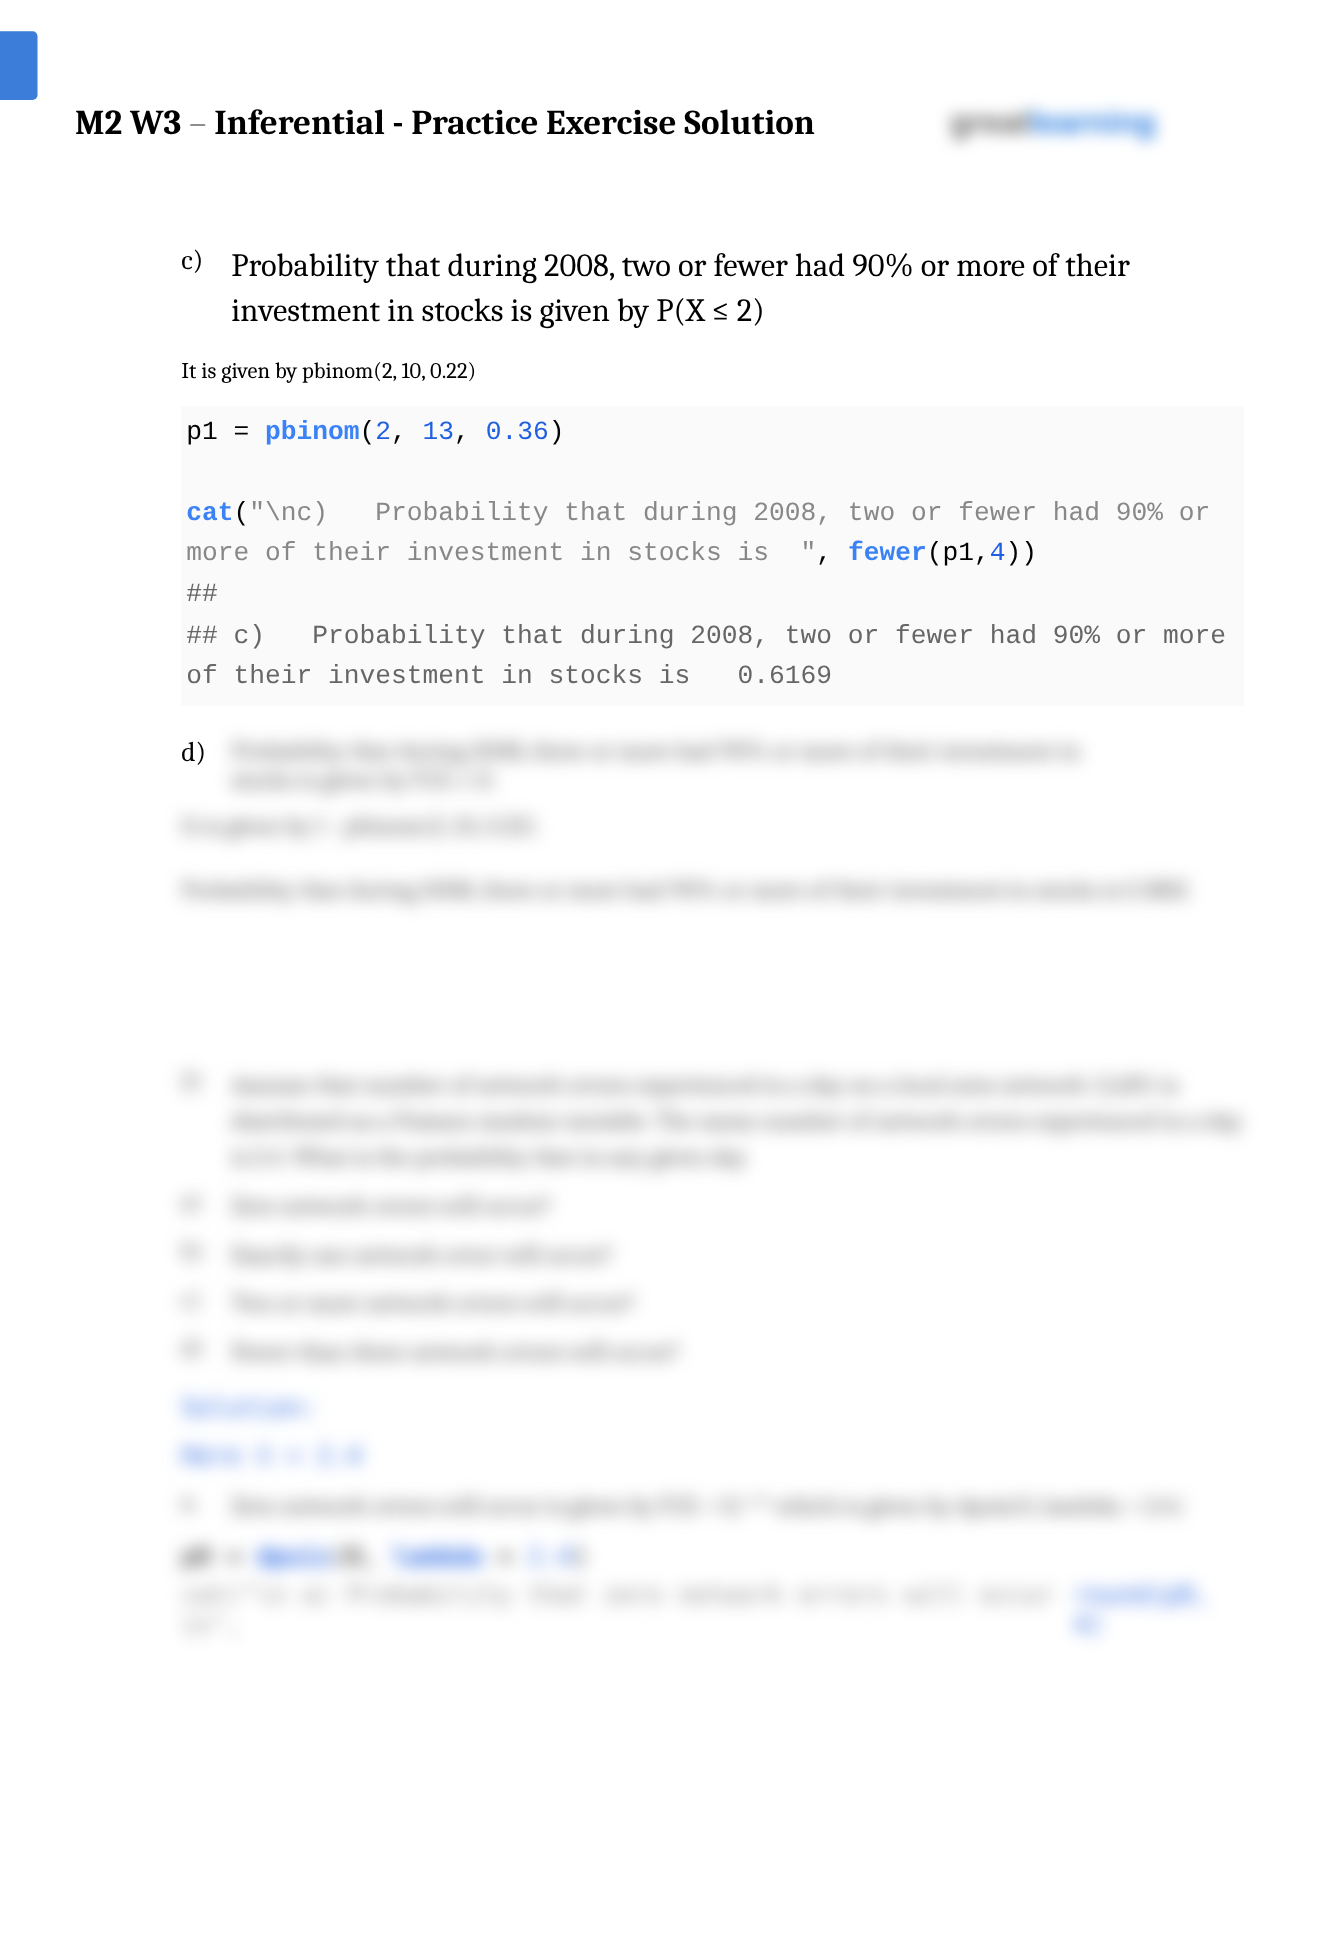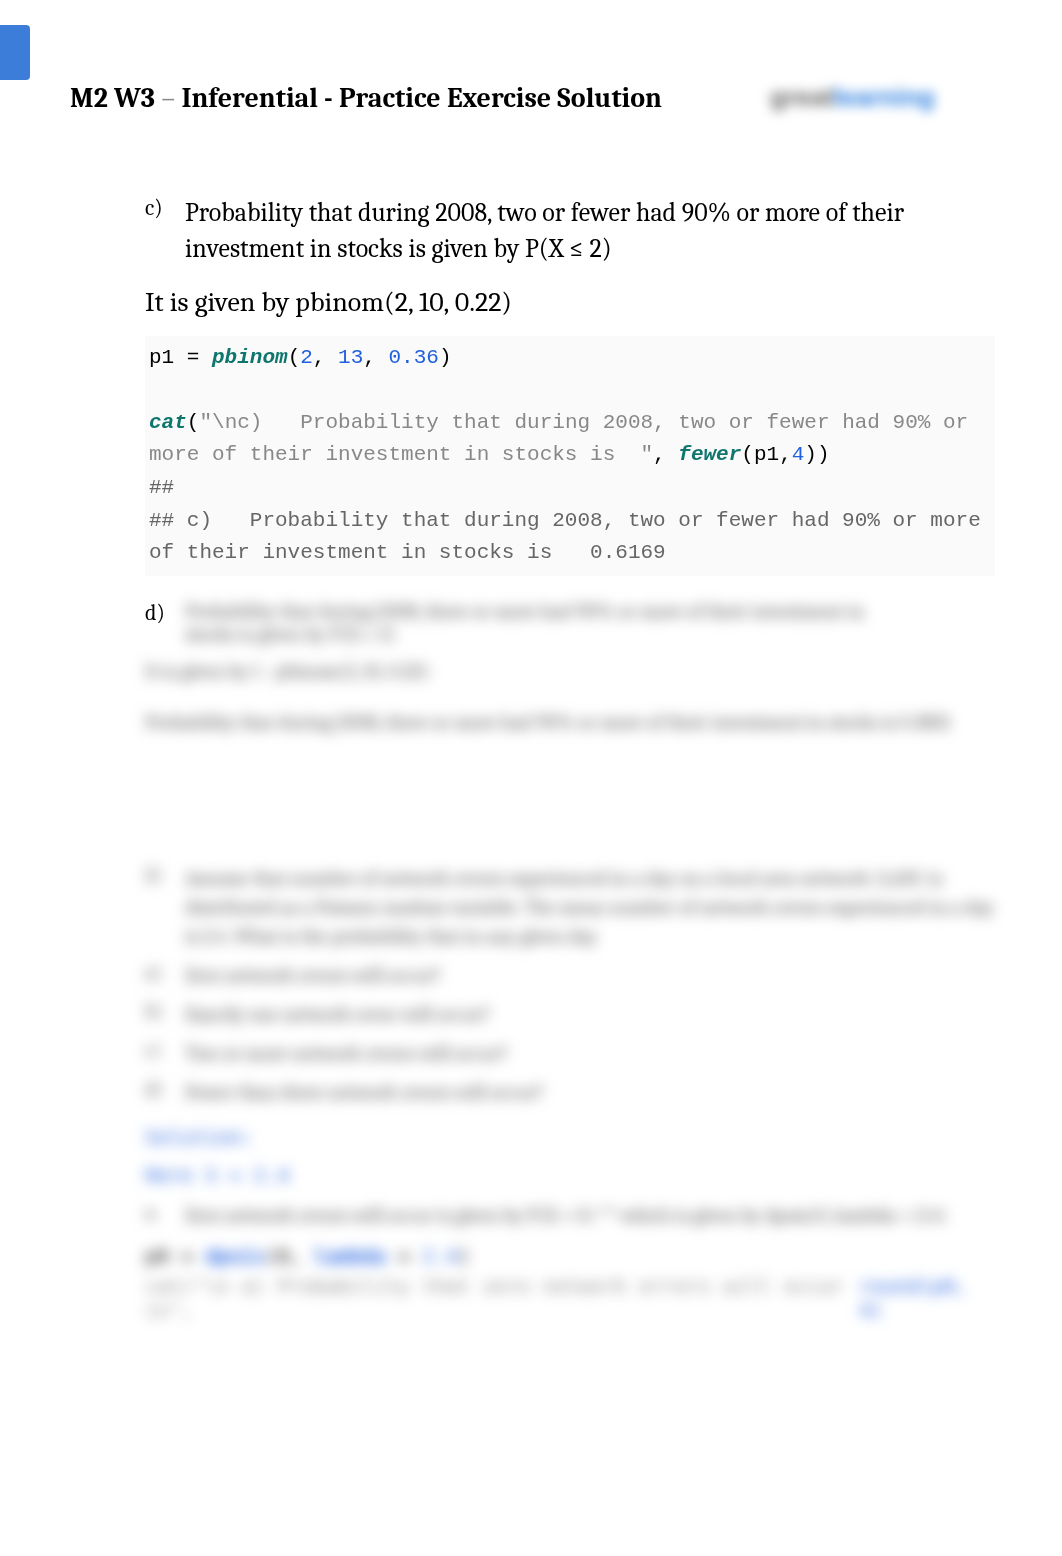--- a/index.html
+++ b/index.html
@@ -15,21 +15,21 @@
     position: absolute;
     left: 0;
     top: 25px;
     width: 30px;
     height: 55px;
     background: #3b7dd8;
     border-radius: 0 4px 4px 0;
   }
   .header {
     position: absolute;
-    left: 70px;
+    left: 60px;
     top: 75px;
     width: 920px;
     display: flex;
     justify-content: space-between;
     align-items: center;
   }
   .page-title {
     font-weight: bold;
     font-size: 28px;
     color: #000;
@@ -46,32 +46,32 @@
   .logo-text2 { font-family: Arial, sans-serif; font-weight: bold; color: #2a7de0; font-size: 26px; }
   .content {
     position: absolute;
     left: 145px;
     top: 195px;
     width: 850px;
   }
   .item-c { display: flex; margin-bottom: 18px; }
   .item-c .label { width: 40px; flex-shrink: 0; font-size: 22px; }
   .item-c .text { font-size: 26px; line-height: 1.4; }
-  .given-line { font-size: 28px; margin-bottom: 18px; margin-left: 0; }
+  .given-line { font-size: 18px; margin-bottom: 18px; margin-left: 0; }
   .code-block {
     font-family: 'Consolas', 'Courier New', monospace;
     font-size: 21px;
     line-height: 1.55;
     background: #fafafa;
     padding: 6px 4px;
     margin-bottom: 24px;
     white-space: pre-wrap;
     word-break: break-all;
   }
-  .code-block .k-func { color: #0f766e; font-weight: bold; font-style: italic; }
+  .code-block .k-func { color: #3b82f6; font-weight: bold; }
   .code-block .k-num { color: #2060e0; }
   .code-block .k-str { color: #888888; }
   .code-block .k-out { color: #666666; }
   .item-d { display: flex; margin-bottom: 10px; }
   .item-d .label { width: 40px; flex-shrink: 0; font-size: 22px; }
   .blurred-section {
     filter: blur(7px);
     margin-top: 8px;
   }
   .blur-text { color: #555; font-size: 20px; display: inline-block; }

